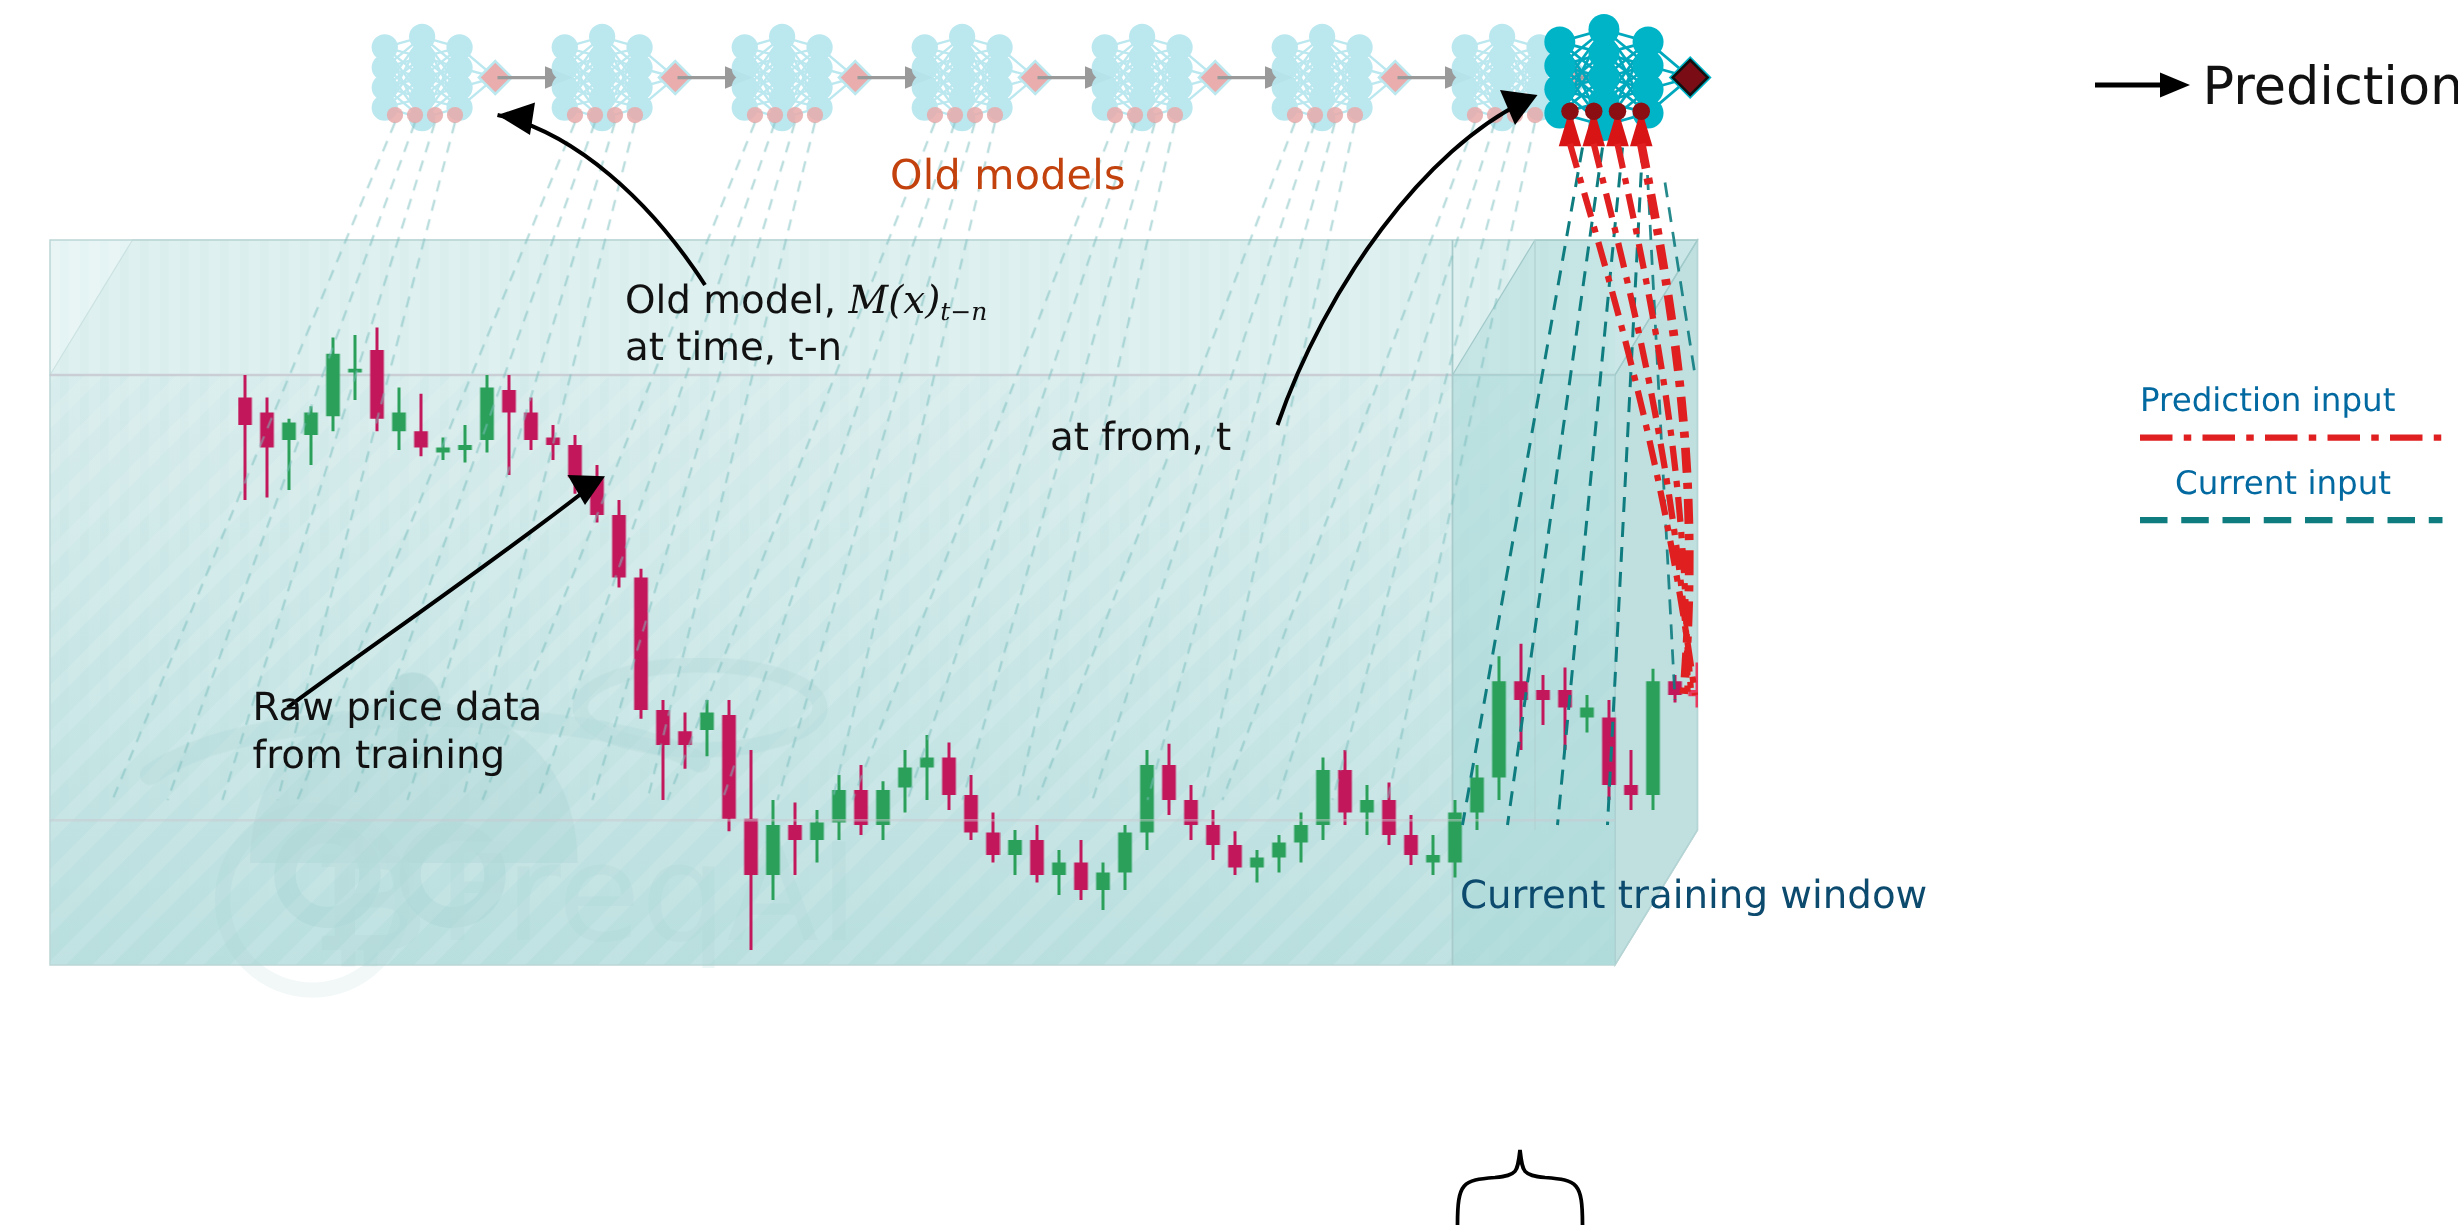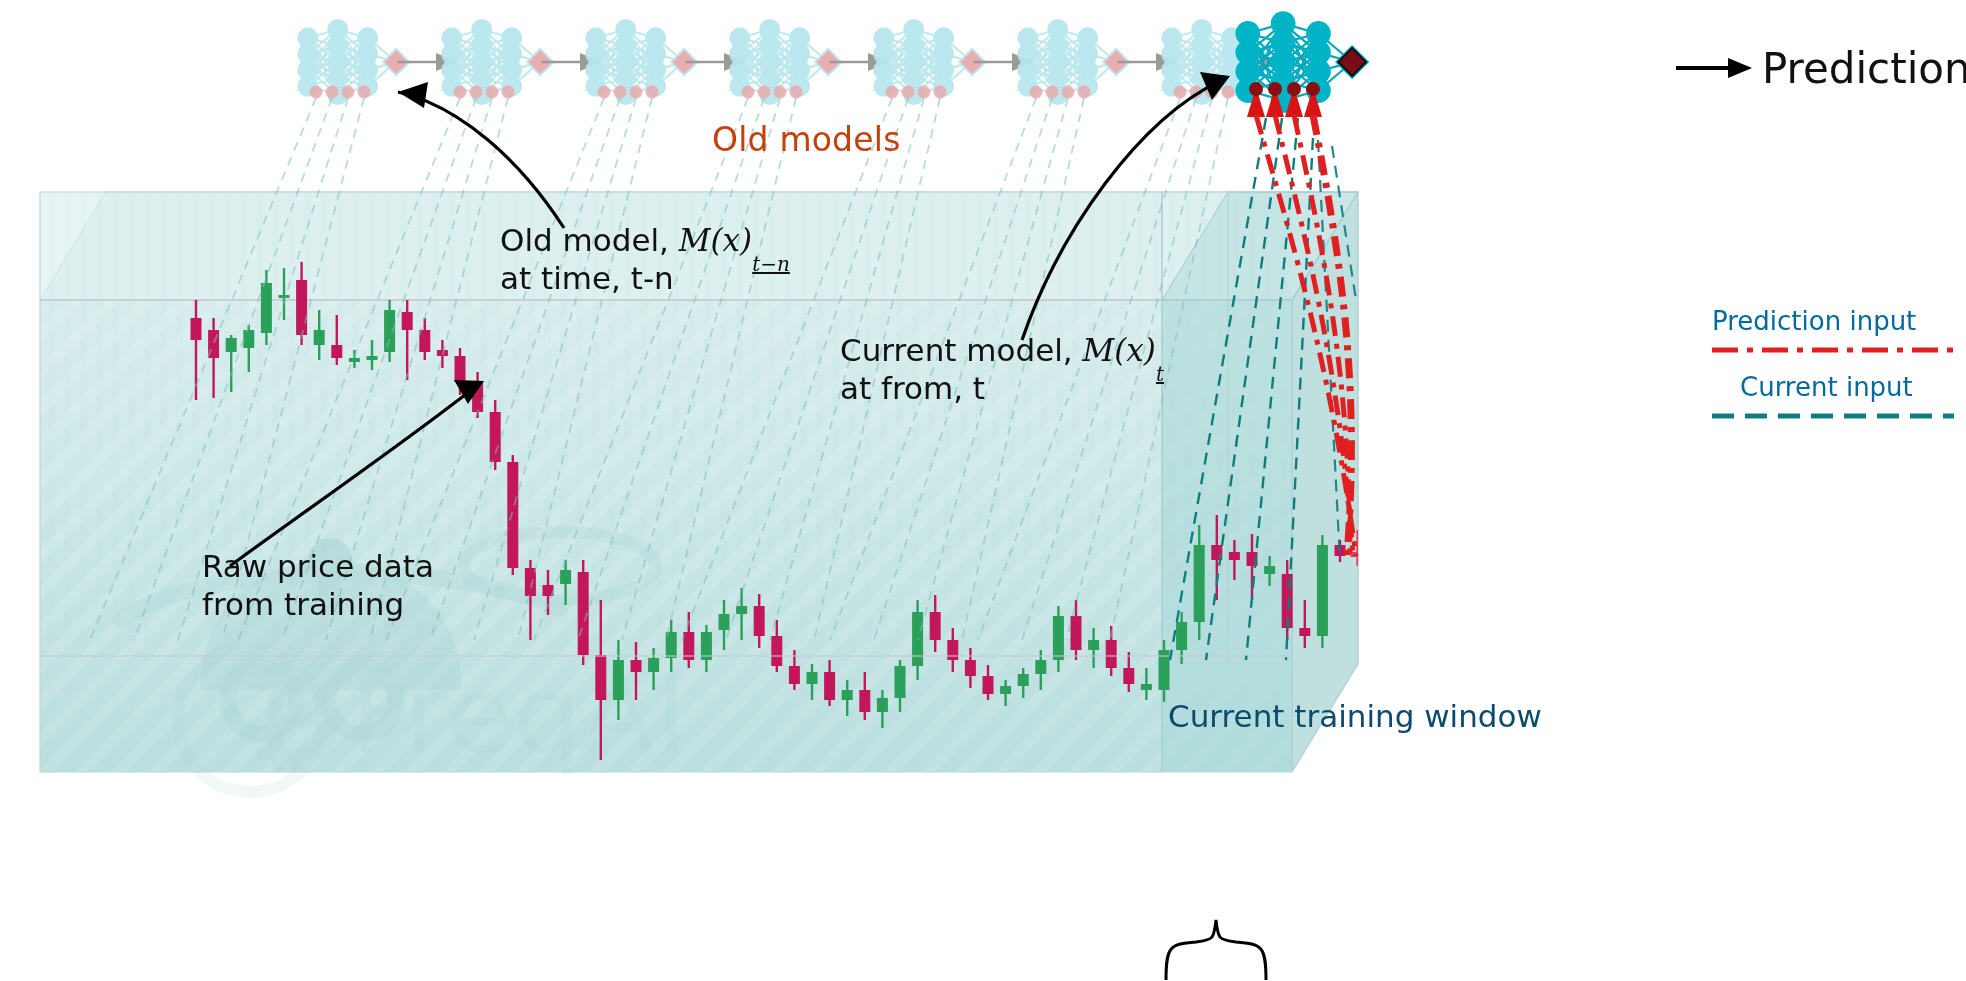--- a/index.html
+++ b/index.html
@@ -5,21 +5,21 @@
   html,body{margin:0;padding:0;background:#ffffff;}
   body{width:1966px;height:981px;overflow:hidden;
        font-family:"DejaVu Sans", sans-serif;}
   #stage{position:relative;width:1966px;height:981px;background:#fff;}
   svg.layer{position:absolute;left:0;top:0;width:1966px;height:981px;}
   .txt{position:absolute;color:#1a1a1a;font-family:"DejaVu Sans",sans-serif;}
   .label-old-models{font-size:33px;color:#c2410c;letter-spacing:.2px;}
   .ann{font-size:31px;line-height:1.22;color:#111;}
   .ann .mathi{font-family:"DejaVu Serif",serif;font-style:italic;}
   .sub{font-size:20px;font-family:"DejaVu Serif",serif;font-style:italic;
-       position:relative;top:20px;text-decoration:underline;}
+       position:relative;top:6px;}
   .legend-txt{font-size:26px;color:#0369a1;}
   .prediction-txt{font-size:42px;color:#111;}
   .ctw-txt{font-size:31px;color:#0c4a6e;}
 </style>
 </head>
 <body>
 
 <div id="stage">
 
   <svg class="layer" viewBox="0 0 1966 981">
@@ -836,23 +836,20 @@
   <div class="txt prediction-txt" style="left:1762px; top:44px;">Prediction</div>
 
   <div class="txt ann" style="left:500px; top:222px; width:400px;">
     <div>
       <span>Old model, </span><span class="mathi">M(x)</span><span class="sub">t−n</span>
     </div>
     <div>at time, t-n</div>
   </div>
 
   <div class="txt ann" style="left:840px; top:332px; width:420px;">
-    <div>
-      <span>Current model, </span><span class="mathi">M(x)</span><span class="sub">t</span>
-    </div>
     <div>at from, t</div>
   </div>
 
   <div class="txt ann" style="left:202px; top:548px; width:340px;">
     <div>Raw price data</div>
     <div>from training</div>
   </div>
 
   <div class="txt legend-txt" style="left:1712px; top:306px;">Prediction input</div>
 

